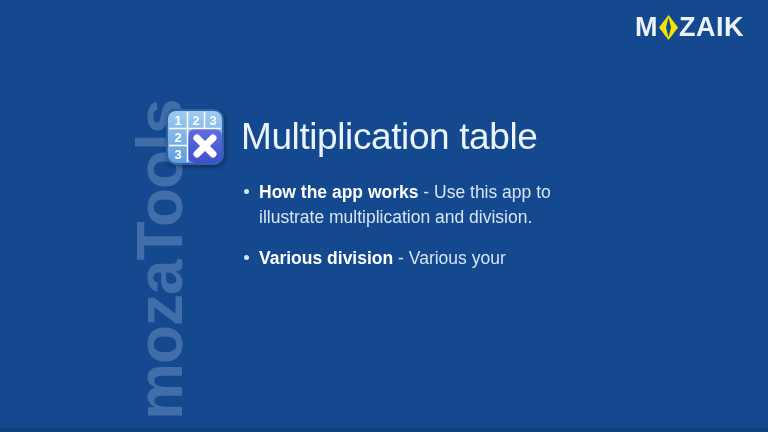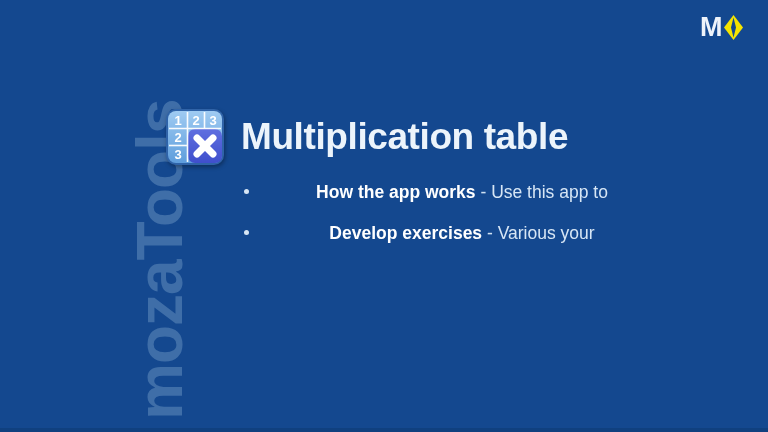--- a/index.html
+++ b/index.html
@@ -99,35 +99,34 @@
     width: 60px;
     height: 58px;
     flex: 0 0 auto;
     margin-right: 16px;
     filter: drop-shadow(1px 2px 2px rgba(0,0,0,0.35));
   }
   .app-icon svg { display: block; }
 
   .app-title {
     font-size: 37px;
-    font-weight: bold;
+    font-weight: normal;
     color: #ecf4fb;
     line-height: 1.05;
     letter-spacing: -0.4px;
     white-space: nowrap;
   }
 
   
   .bullets {
     margin: 0;
     padding: 0;
     list-style: none;
     margin-left: 78px;
     margin-top: 14px;
-    text-align: center;
   }
   .bullet {
     position: relative;
     padding-left: 16px;
     margin-bottom: 16px;
     font-size: 17.5px;
     line-height: 1.42;
     color: #d7e6f5;
   }
   .bullet:last-child { margin-bottom: 0; }
@@ -155,20 +154,21 @@
 
   <div class="brand-logo">
     <span class="brand-text">
       <span>M</span>
       <span class="brand-diamond">
         <svg width="19" height="25" viewBox="0 0 19 25" aria-hidden="true">
           <polygon points="9.5,0 19,12.5 9.5,25 0,12.5" fill="#f5e400"></polygon>
           <polygon points="9.5,2.5 12,12.5 9.5,22.5 7,12.5" fill="#14488f"></polygon>
         </svg>
       </span>
+      <span>ZAIK</span>
     </span>
   </div>
 
   <div class="watermark">
     <div class="wm-text">mozaTools</div>
   </div>
 
   <div class="content">
 
     <div class="title-row">
@@ -214,24 +214,25 @@
       </div>
 
       <div class="app-title">Multiplication table</div>
     </div>
 
     <ul class="bullets">
 
       <li class="bullet">
         <span class="dot"></span>
         <span class="lead">How the app works</span><span class="dash"> - </span><span class="rest">Use this app to</span>
+        <span class="line2 rest">illustrate multiplication and division.</span>
       </li>
 
       <li class="bullet">
         <span class="dot"></span>
-        <span class="lead">Develop exercises</span><span class="dash"> - </span><span class="rest">Various your</span>
+        <span class="lead">Various division</span><span class="dash"> - </span><span class="rest">Various your</span>
       </li>
 
     </ul>
   </div>
 
   <div class="bottom-edge"></div>
 </div>
 
 </body></html>

